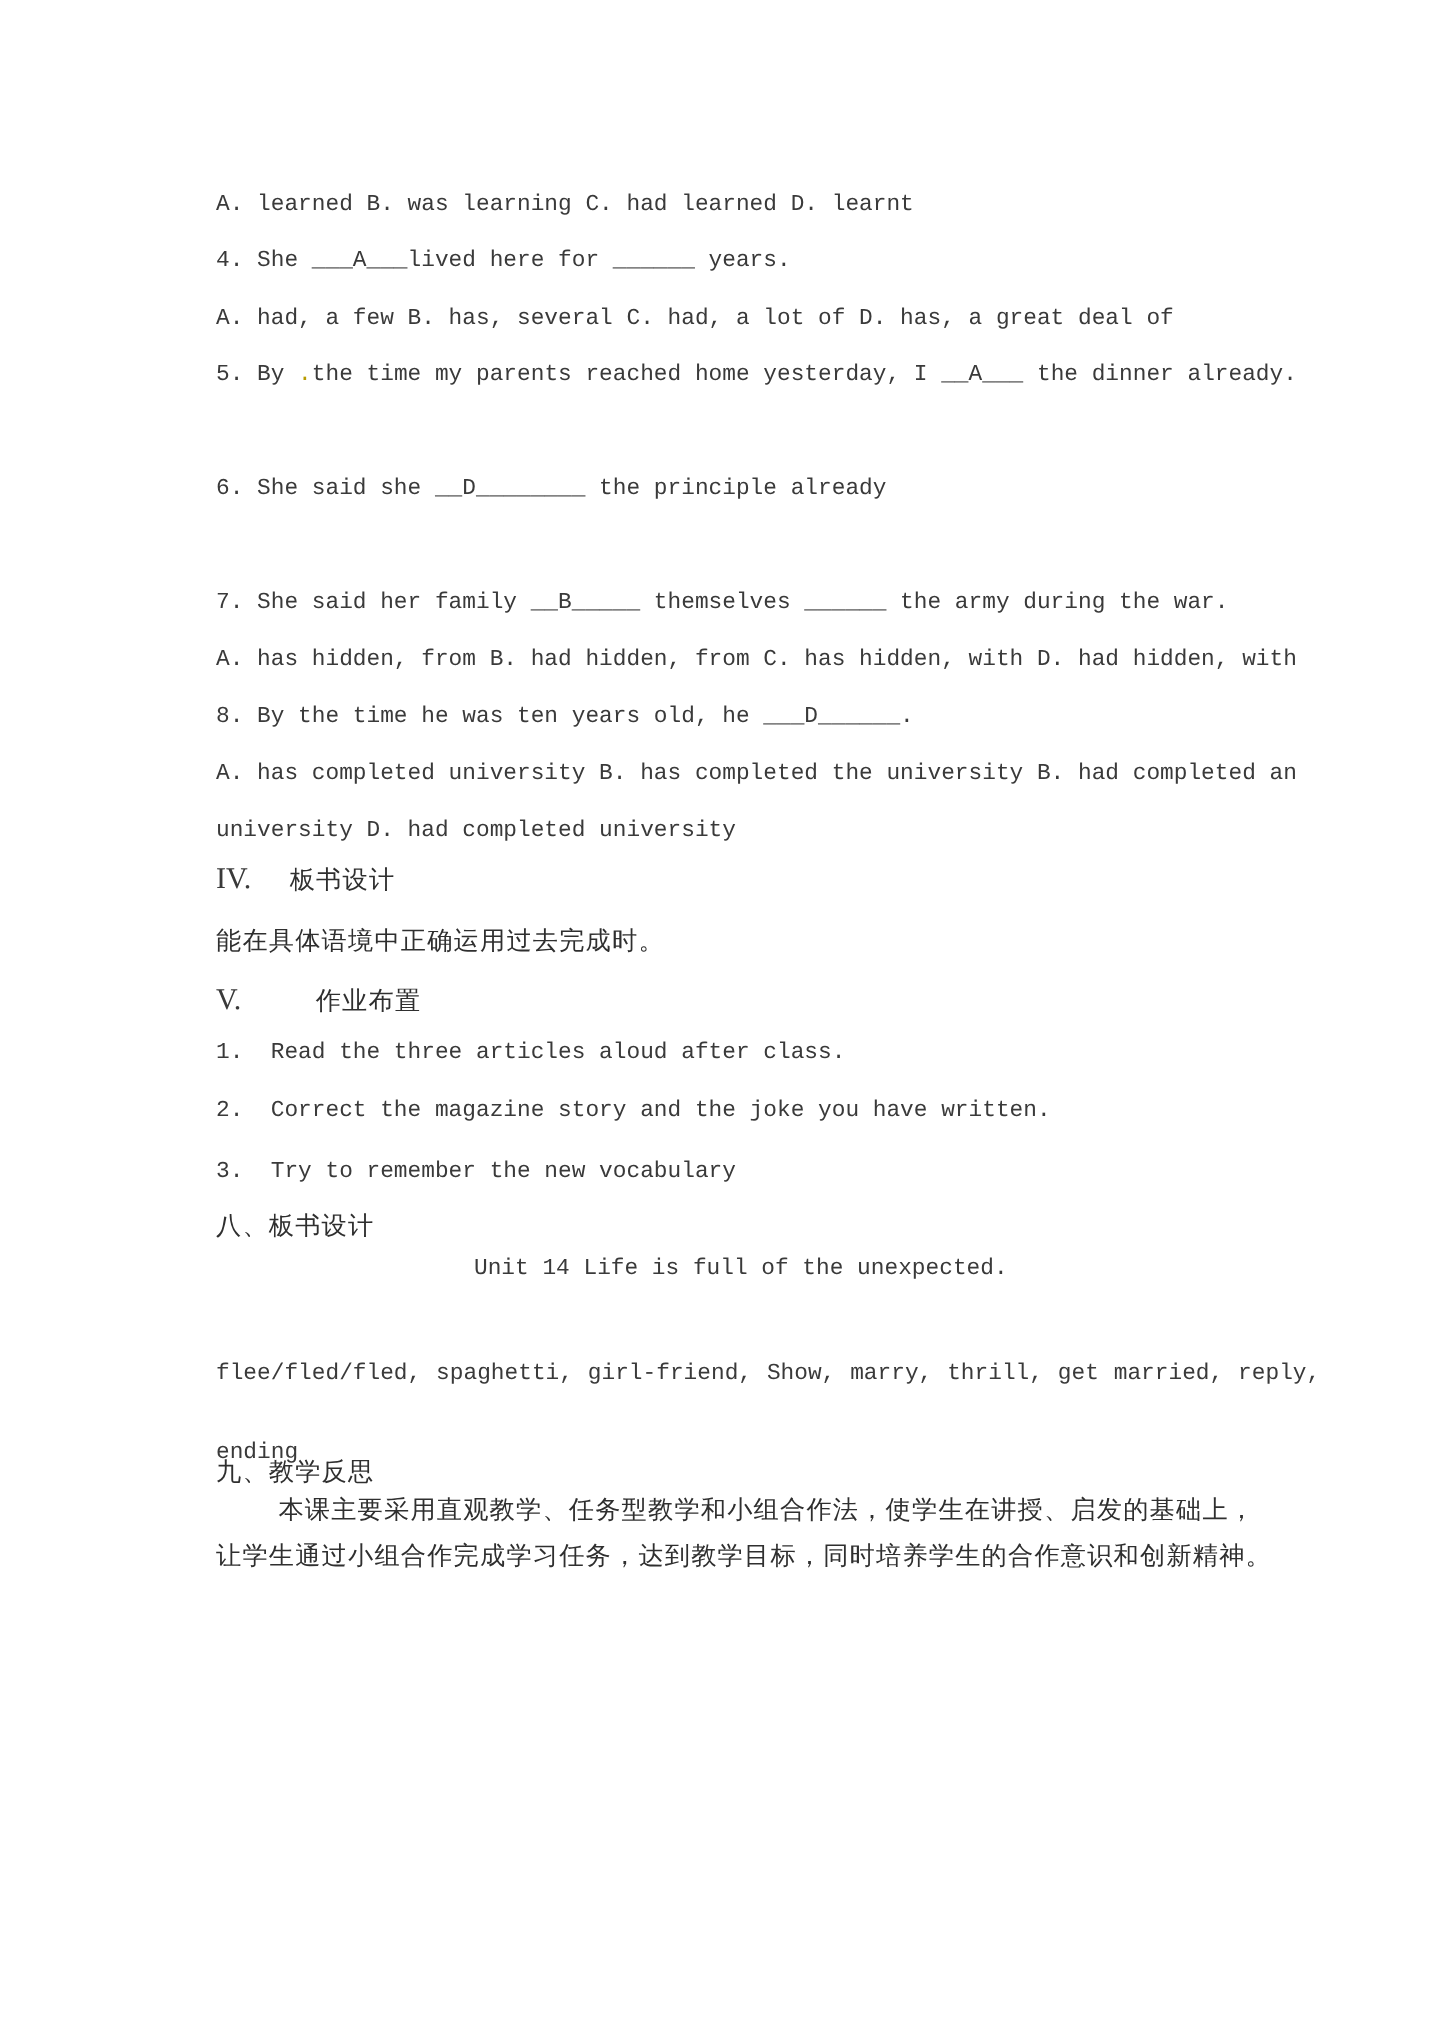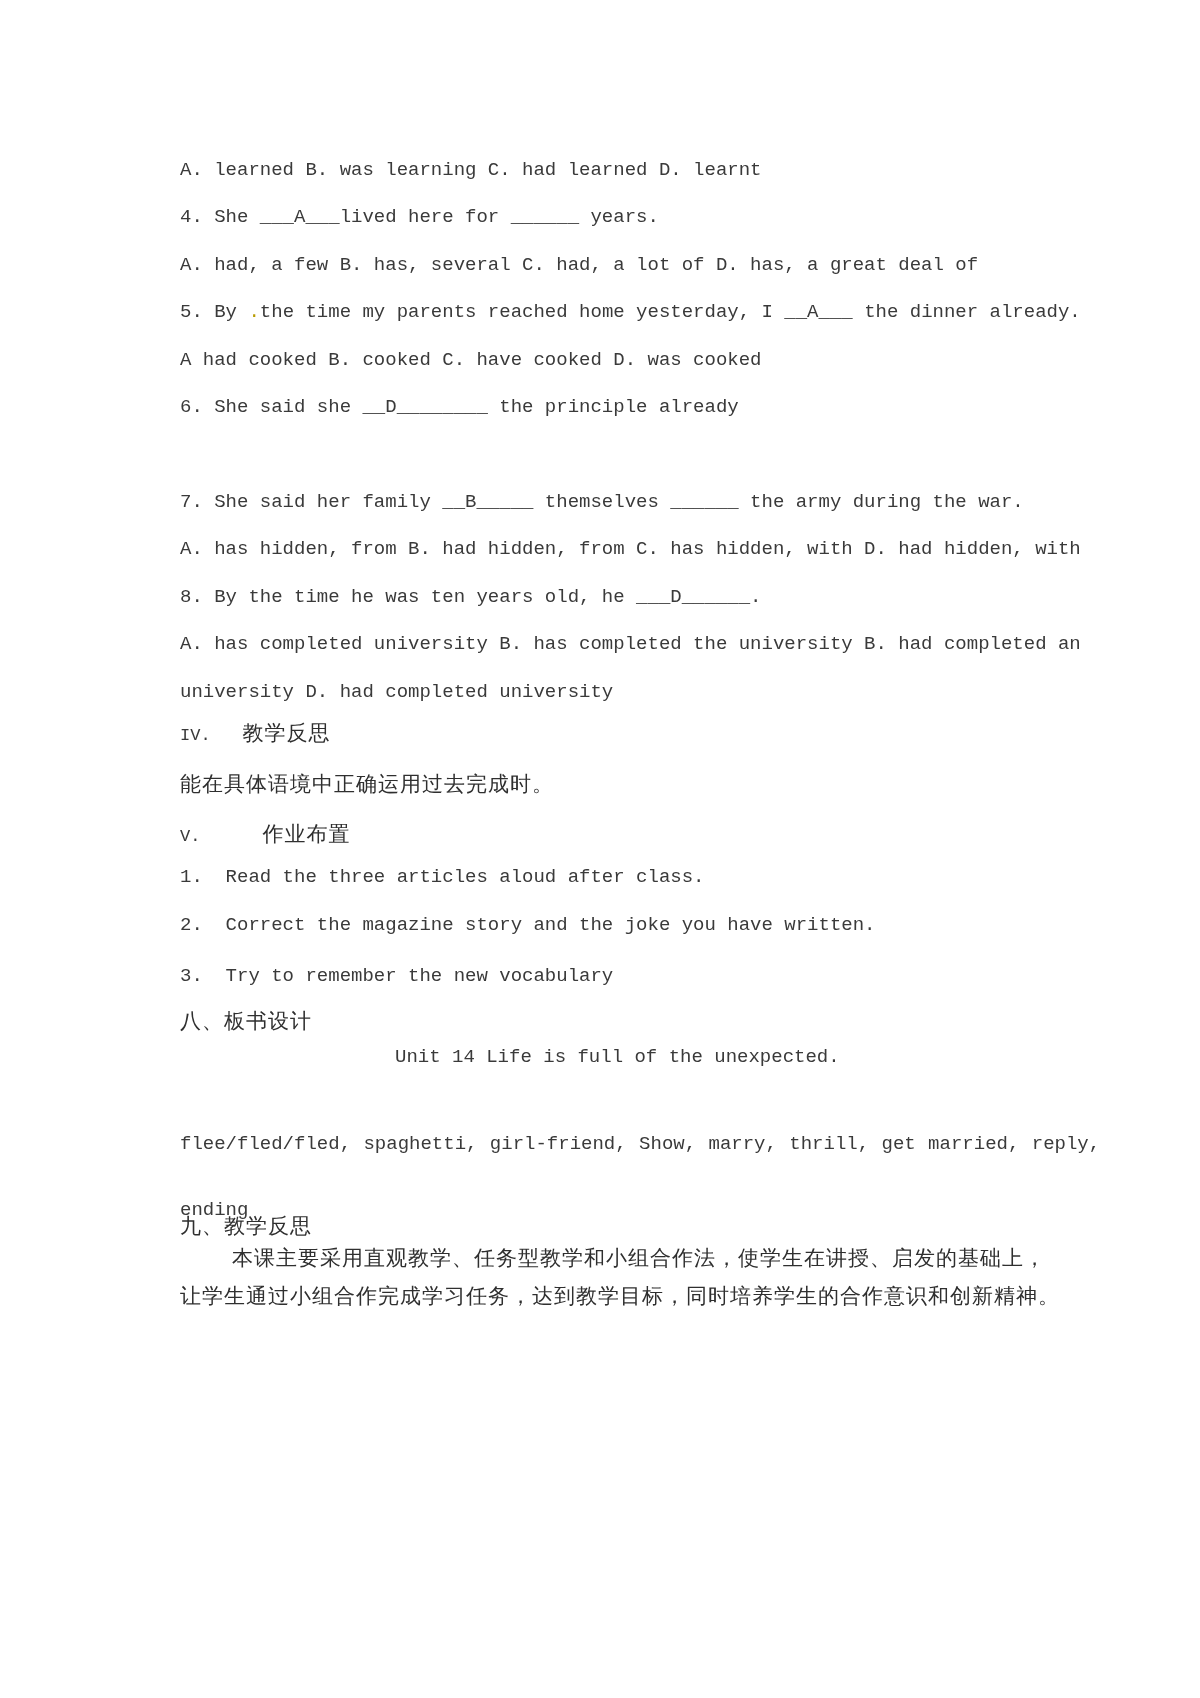--- a/index.html
+++ b/index.html
@@ -22,22 +22,22 @@
     line-height: 24px;
   }
   .cn {
     font-family: "Liberation Serif", "DejaVu Sans", serif;
     font-size: 21px;
     line-height: 26px;
     letter-spacing: 1px;
     color: #2f2f2f;
   }
   .roman {
-    font-family: Liberation Mono, monospace;
-    font-size: 17px;
+    font-family: Liberation Serif, serif;
+    font-size: 25px;
     color: #3a3a3a;
     letter-spacing: 0;
   }
   .gap-iv { display: inline-block; width: 32px; }
   .gap-v  { display: inline-block; width: 62px; }
   .accent-dot { color: #b89b00; }
   .board-title { left: 395px; }
   .vocab-1 { word-spacing: 5px; }
   .vocab-2 { word-spacing: 1px; }
   .indent-2 { text-indent: 52px; }
@@ -46,29 +46,28 @@
 <body>
 
 <div class="page">
 
   <div class="line en" style="top:158px">A. learned B. was learning C. had learned D. learnt</div>
   <div class="line en" style="top:205px">4. She ___A___lived here for ______ years.</div>
   <div class="line en" style="top:253px">A. had, a few B. has, several C. had, a lot of D. has, a great deal of</div>
 
   <div class="line en" style="top:300px"><span>5. By </span><span class="accent-dot">.</span><span>the time my parents reached home yesterday, I __A___ the dinner already.</span></div>
 
-  <div class="line en" style="top:348px">A had cooked B. cooked C. have cooked D. was cooked</div>
   <div class="line en" style="top:395px">6. She said she __D________ the principle already</div>
   <div class="line en" style="top:490px">7. She said her family __B_____ themselves ______ the army during the war.</div>
   <div class="line en" style="top:537px">A. has hidden, from B. had hidden, from C. has hidden, with D. had hidden, with</div>
   <div class="line en" style="top:585px">8. By the time he was ten years old, he ___D______.</div>
   <div class="line en" style="top:632px">A. has completed university B. has completed the university B. had completed an</div>
   <div class="line en" style="top:680px">university D. had completed university</div>
 
-  <div class="line cn" style="top:720px"><span class="roman">IV.</span><span class="gap-iv"></span><span>教学反思</span></div>
+  <div class="line cn" style="top:720px"><span class="roman">IV.</span><span class="gap-iv"></span><span>板书设计</span></div>
 
   <div class="line cn" style="top:771px">能在具体语境中正确运用过去完成时。</div>
 
   <div class="line cn" style="top:821px"><span class="roman">V.</span><span class="gap-v"></span><span>作业布置</span></div>
 
   <div class="line en" style="top:865px">1.  Read the three articles aloud after class.</div>
   <div class="line en" style="top:913px">2.  Correct the magazine story and the joke you have written.</div>
   <div class="line en" style="top:964px">3.  Try to remember the new vocabulary</div>
 
   <div class="line cn" style="top:1008px">八、板书设计</div>

